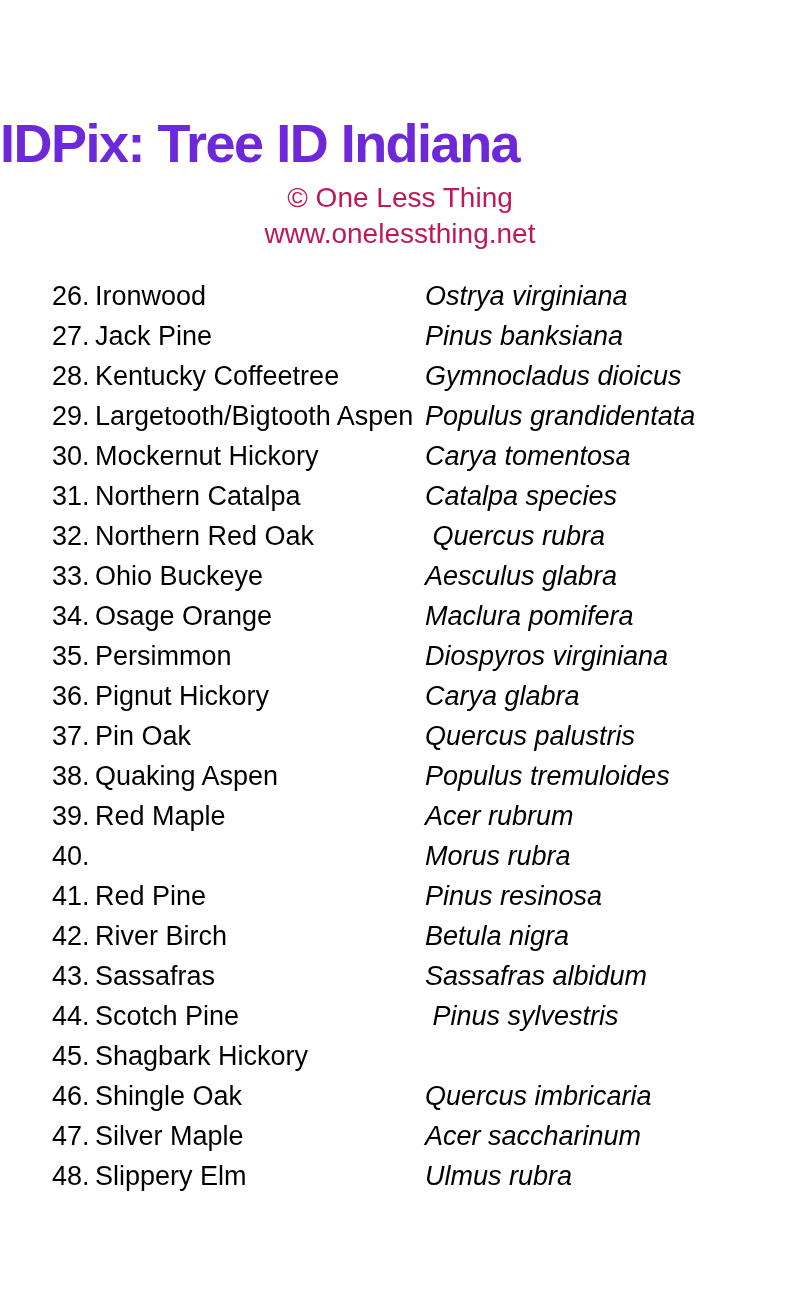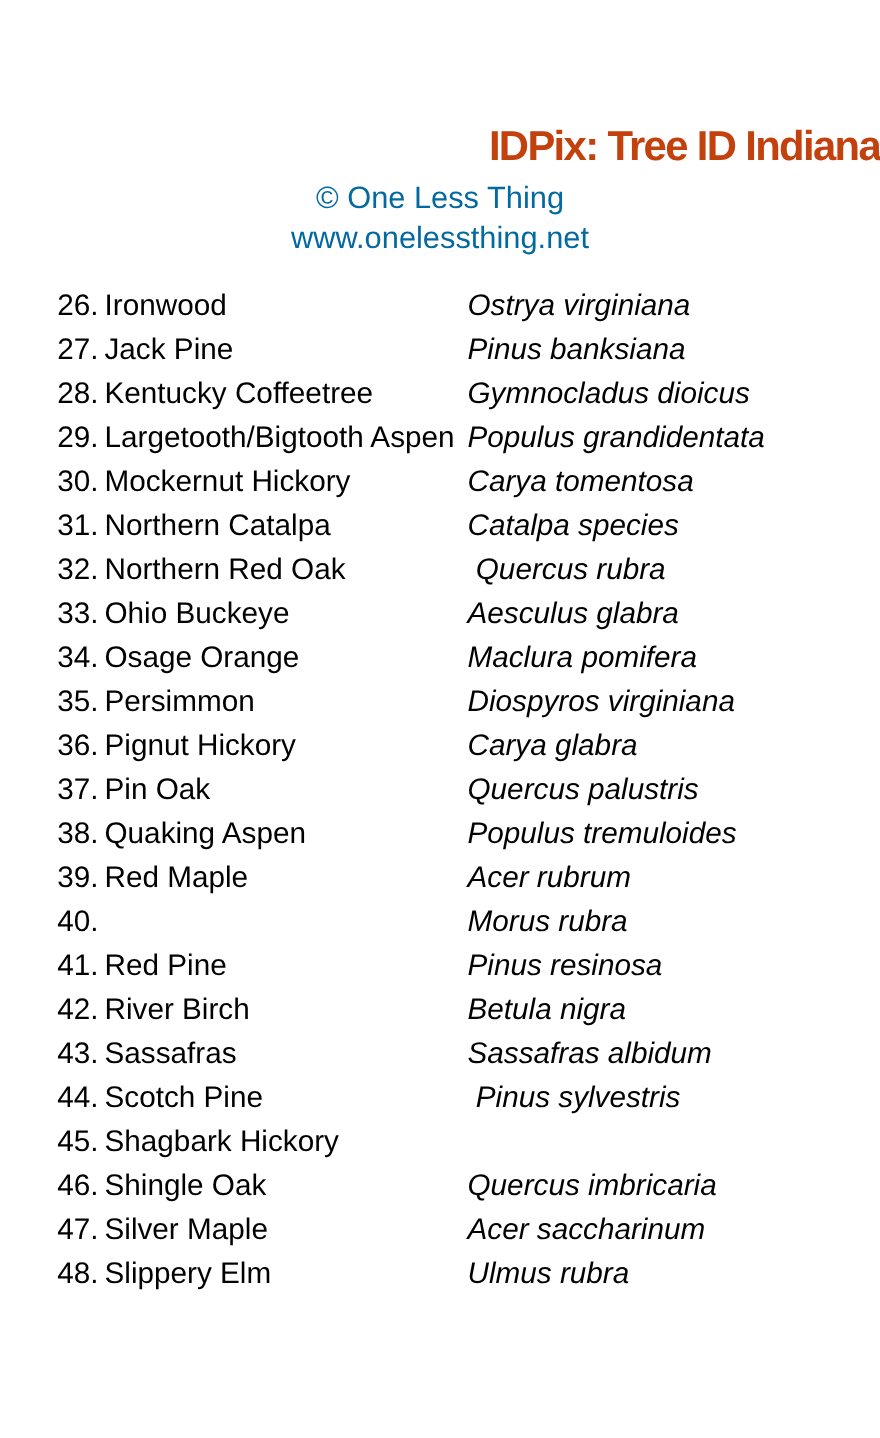--- a/index.html
+++ b/index.html
@@ -13,33 +13,33 @@
   .page {
     width: 800px;
     height: 1307px;
     background: #ffffff;
     position: relative;
     overflow: hidden;
   }
   .page-title {
     margin: 0;
     padding-top: 112px;
-    text-align: right;
-    font-size: 38px;
+    text-align: left;
+    font-size: 54px;
     line-height: 1.15;
     font-weight: 700;
     letter-spacing: -1.5px;
-    color: #c2410c;
+    color: #6d28d9;
   }
   .subtitle {
     text-align: center;
     font-size: 28px;
     line-height: 36px;
     font-weight: 400;
-    color: #0369a1;
+    color: #be185d;
   }
   .subtitle.copyright { margin-top: 6px; }
   .tree-list {
     margin-top: 24px;
     padding-left: 52px;
     padding-right: 40px;
   }
   .row {
     display: flex;
     align-items: center;

